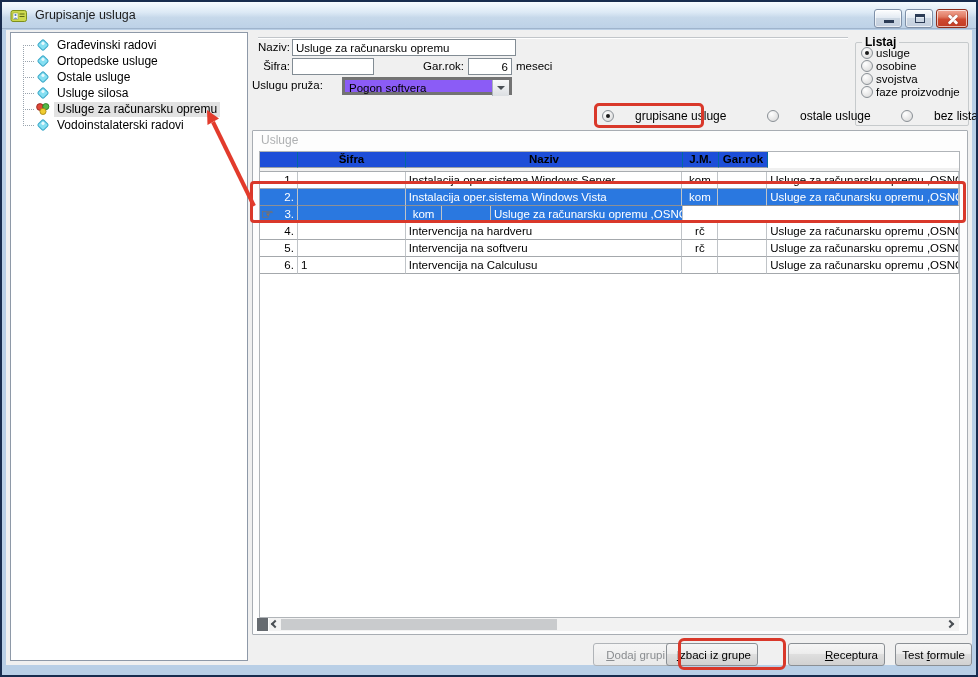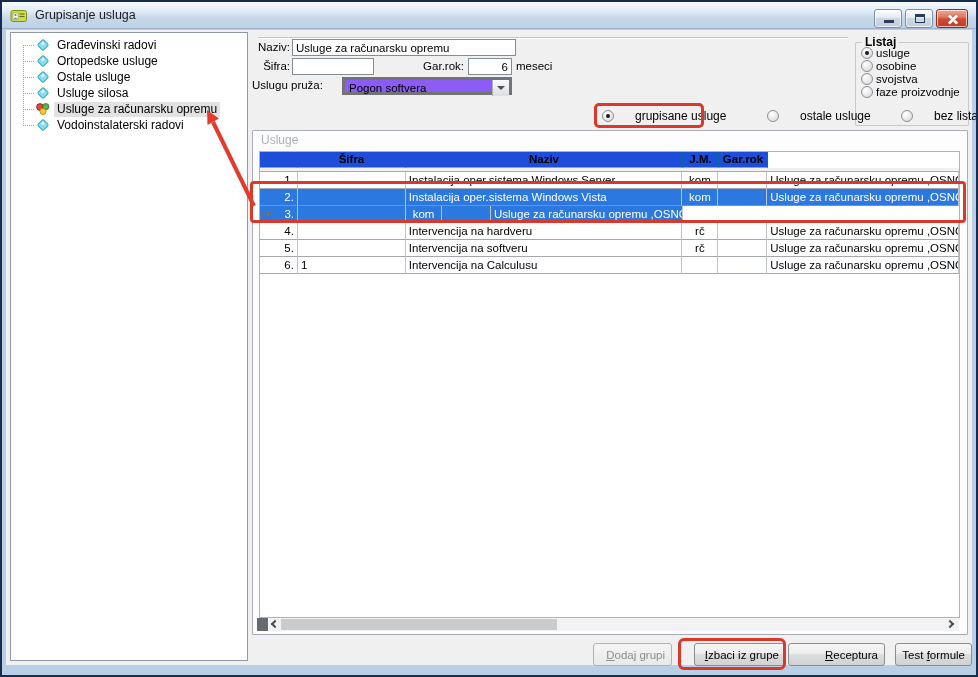--- a/index.html
+++ b/index.html
@@ -289,19 +289,19 @@
       <div class="sb-track"></div>
       <div class="sb-home"></div>
       <span class="chev left"></span>
       <div class="sb-thumb"></div>
       <span class="chev right"></span>
     </div>
 
     <div class="ann-box" style="left:244px;top:151px;width:716px;height:42px;border-radius:4px"></div>
 
     <button class="btn disabled" style="left:587px;width:79px"><span></span><span class="accel">D</span><span>odaj grupi</span></button>
-    <button class="btn" style="left:688px;width:92px"><span></span><span class="accel">I</span><span>zbaci iz grupe</span></button>
+    <button class="btn" style="left:660px;width:92px"><span></span><span class="accel">I</span><span>zbaci iz grupe</span></button>
     <button class="btn" style="left:782px;width:97px"><span></span><span class="accel">R</span><span>eceptura</span></button>
     <button class="btn" style="left:889px;width:77px"><span>Test </span><span class="accel">f</span><span>ormule</span></button>
     <div class="ann-box" style="left:672px;top:608px;width:108px;height:32px;border-radius:6px"></div>
 
   </div>
 </div>
 
 </body></html>

